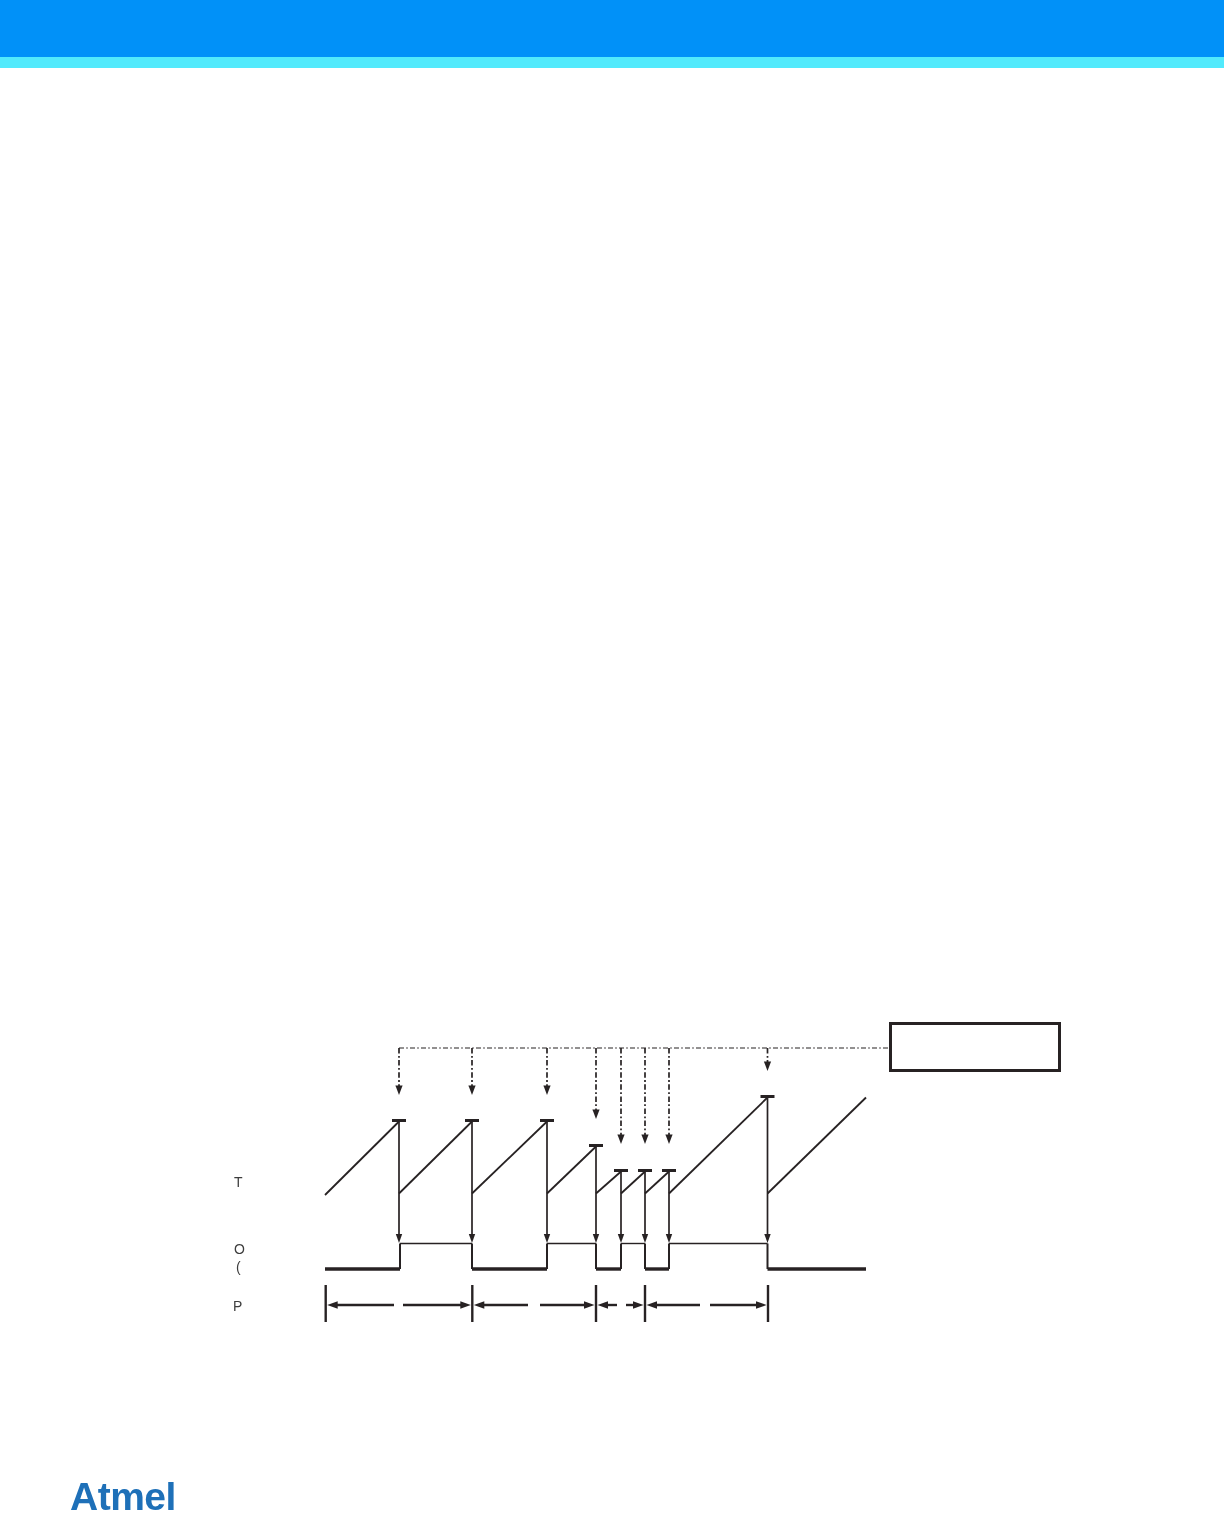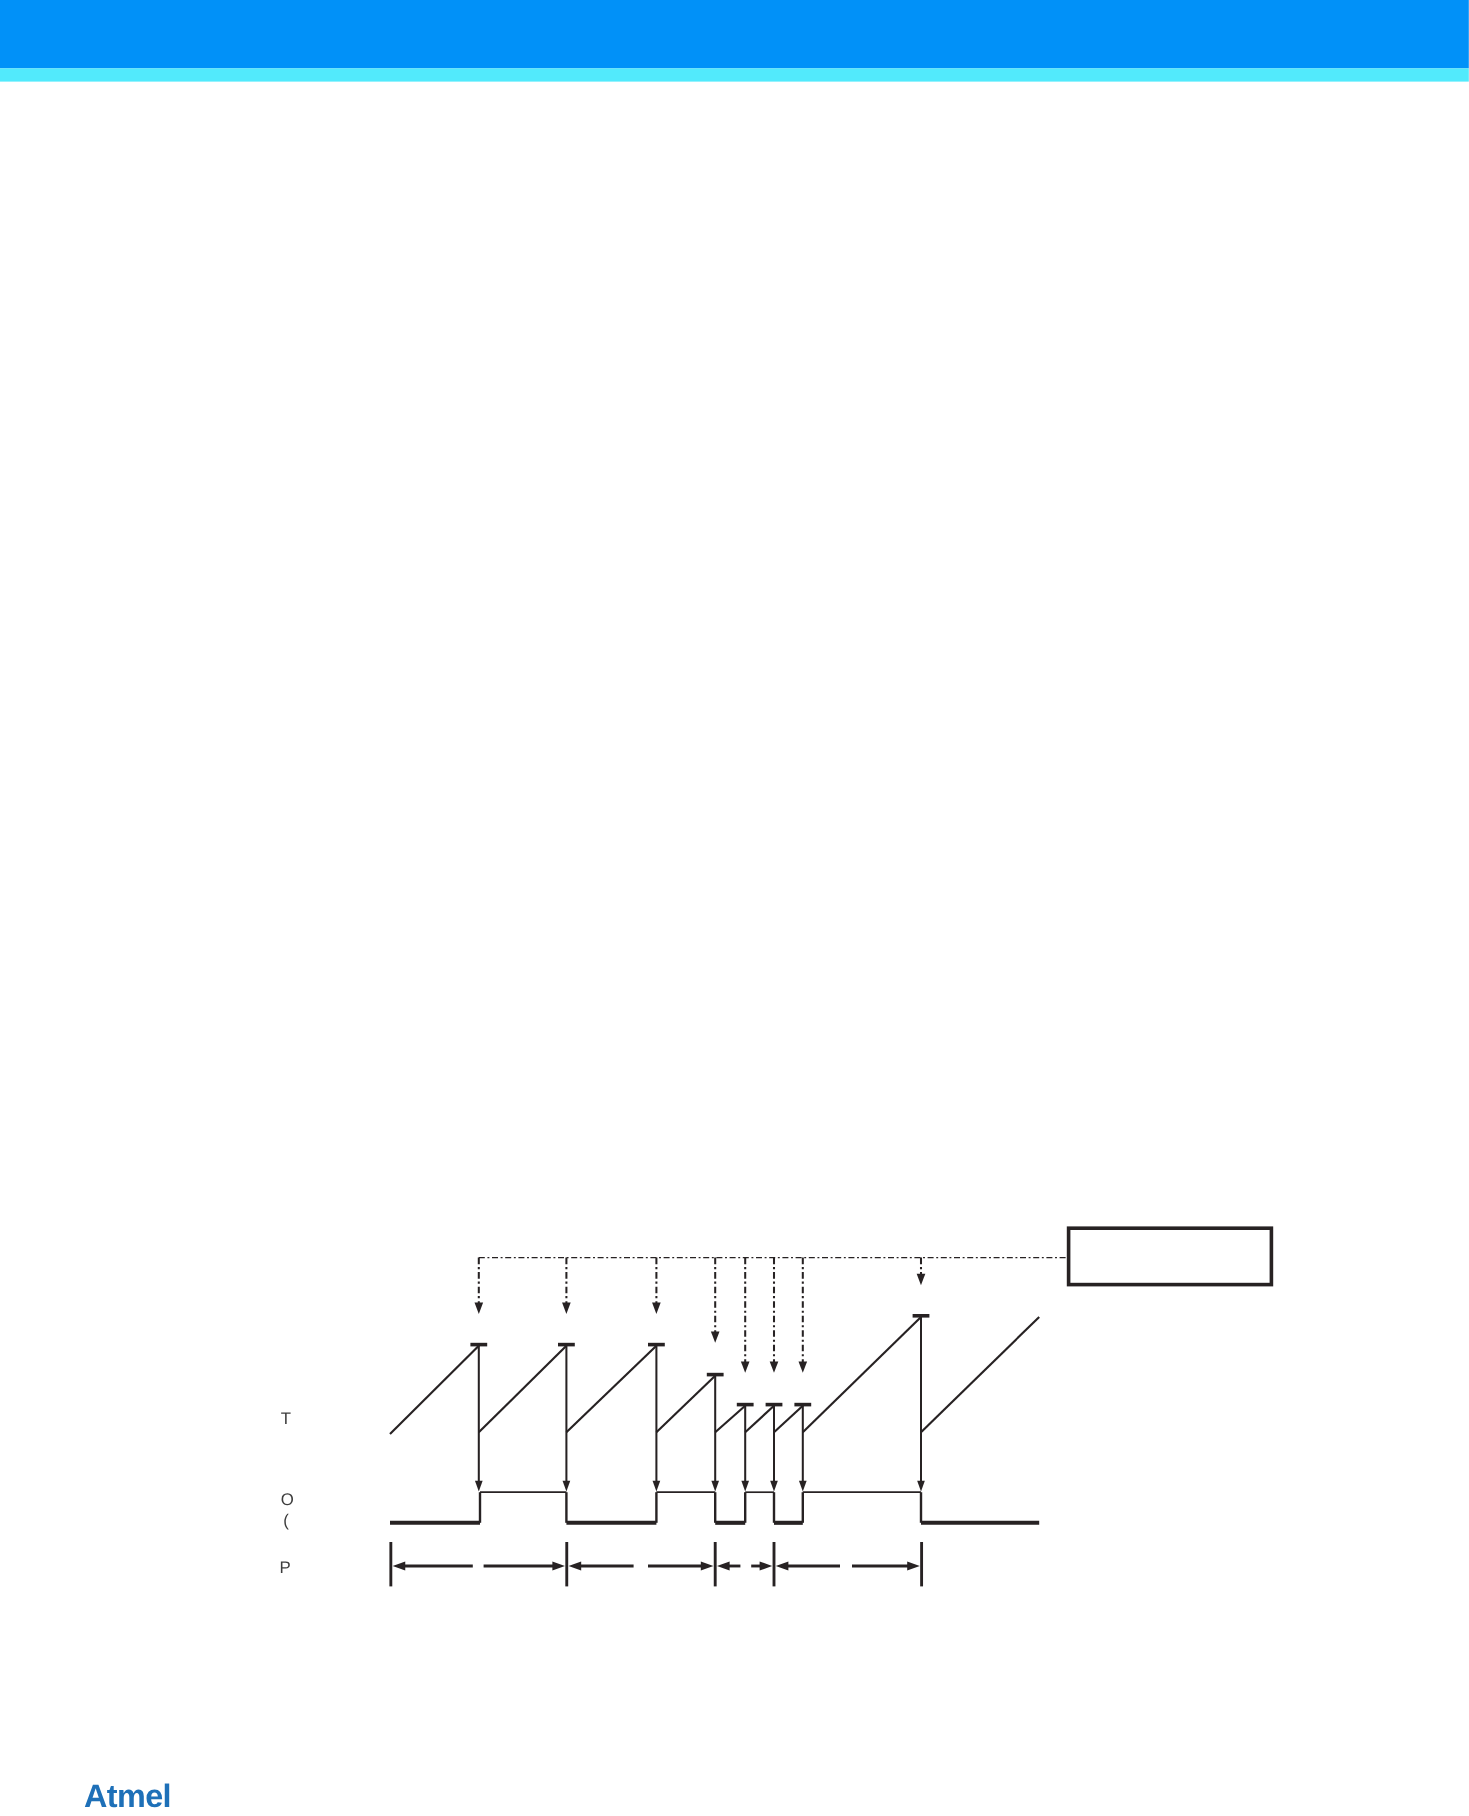--- a/index.html
+++ b/index.html
@@ -6,21 +6,21 @@
   body{width:1224px;height:1513px;background:#ffffff;position:relative;overflow:hidden;
        font-family:"Liberation Sans", sans-serif;}
   .page{position:absolute;left:0;top:0;width:1224px;height:1513px;}
   .header-bar{position:absolute;left:0;top:0;width:1224px;height:57px;}
   .header-stripe{position:absolute;left:0;top:57px;width:1224px;height:11px;}
   .fig-svg{position:absolute;left:0;top:0;width:1224px;height:1513px;}
   .fig-label{position:absolute;font-size:14px;line-height:16px;color:#3d3d3d;}
   .legend-box{position:absolute;left:889px;top:1022px;width:172px;height:50px;
               border:3px solid #272223;box-sizing:border-box;font-size:13px;color:#3d3d3d;
               display:flex;align-items:center;justify-content:center;background:#ffffff;}
-  .logo{position:absolute;left:70px;top:1482px;font-size:27px;font-weight:bold;
+  .logo{position:absolute;left:70px;top:1482px;font-size:39px;font-weight:bold;
         letter-spacing:-0.5px;line-height:30px;text-align:center;}
 </style>
 </head>
 <body>
 
 <div class="page">
 
   <div class="header-bar" style="background: rgb(1, 145, 248);"></div>
   <div class="header-stripe" style="background: rgb(82, 234, 252);"></div>
 

